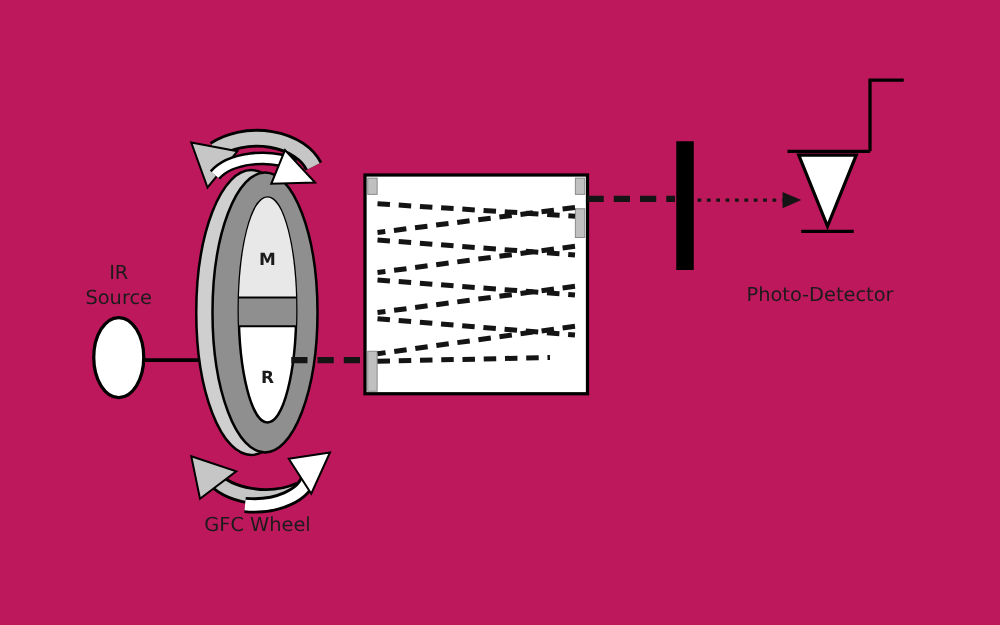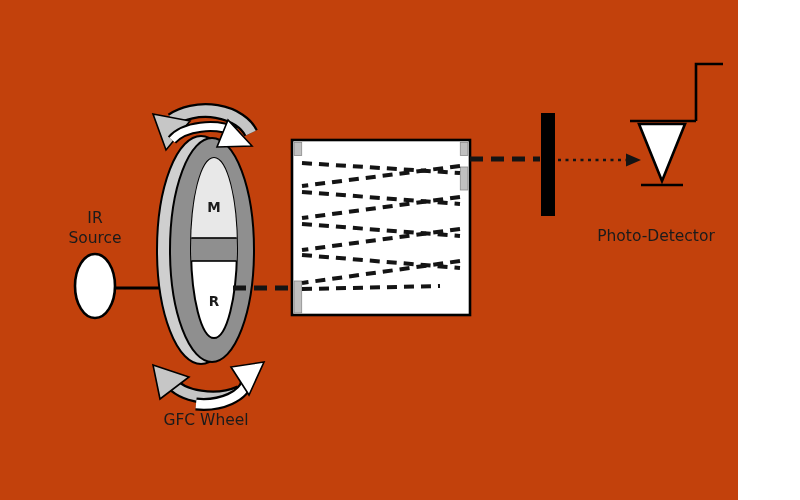--- a/index.html
+++ b/index.html
@@ -1,17 +1,17 @@
 <!DOCTYPE html>
 <html><head>
 <meta charset="utf-8">
 <style>
   html,body{margin:0;padding:0;}
   body{background:#ffffff;}
-  .stage{position:relative;width:738px;height:500px;background:#c2410c;overflow:hidden;
+  .stage{position:relative;width:800px;height:500px;background:#be185d;overflow:hidden;
          font-family:"DejaVu Sans","Liberation Sans",sans-serif;}
   .lbl{font-family:"DejaVu Sans","Liberation Sans",sans-serif;fill:#1b1b1b;font-size:15.5px;}
   .lbl-bold{font-weight:bold;font-size:13.5px;}
   svg text{user-select:none;}
 </style>
 </head>
 <body>
 
 <div class="stage">
 <svg width="800" height="500" viewBox="0 0 800 500">

